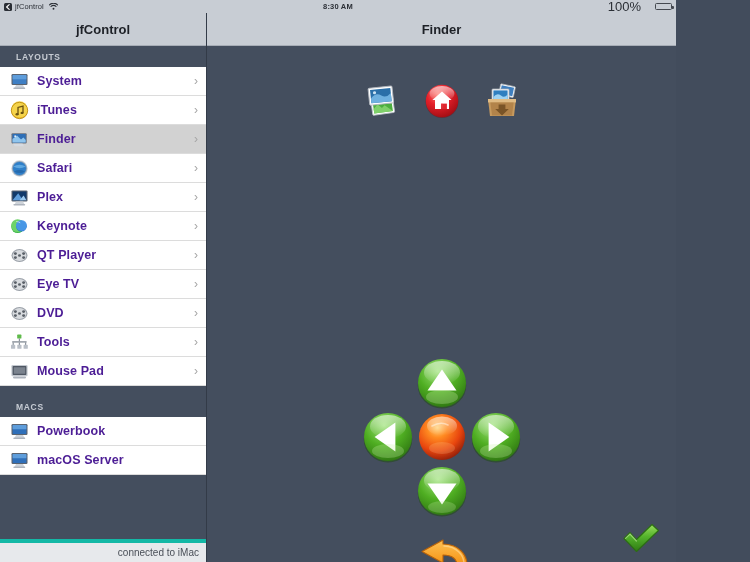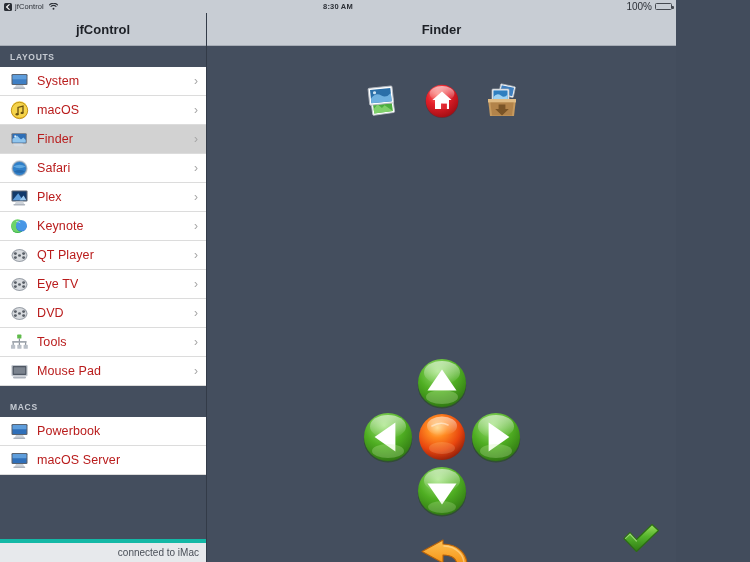--- a/index.html
+++ b/index.html
@@ -26,21 +26,21 @@
   }
   .sb-backbox svg { display: block; }
   .sb-appname { font-size: 7.5px; letter-spacing: 0.1px; }
   .sb-wifi { margin-left: 2px; display: flex; align-items: flex-end; }
   .sb-center {
     position: absolute; left: 0; right: 0; text-align: center;
     font-size: 7.5px; font-weight: bold; letter-spacing: 0.2px;
   }
   .sb-right {
     margin-left: auto; padding-right: 4px;
-    display: flex; align-items: center; gap: 3px; font-size: 10px;
+    display: flex; align-items: center; gap: 14px; font-size: 13px;
   }
   .batt { width: 17px; height: 7.5px; border: 1px solid #44484f; border-radius: 1.5px; padding: 1px; position: relative; }
   .batt-fill { height: 100%; background: #31353c; border-radius: 0.5px; }
   .batt-nub { position: absolute; right: -2.5px; top: 2px; width: 1.5px; height: 3.5px; background: #44484f; border-radius: 0 1px 1px 0; }
 
   
   .body { flex: 1; display: flex; min-height: 0; }
 
   
   .sidebar {
@@ -54,37 +54,37 @@
     height: 33px; flex: 0 0 33px;
     background: #c8cdd4;
     border-bottom: 1px solid #a7adb6;
     display: flex; align-items: center; justify-content: center;
     font-size: 13px; font-weight: bold; color: #1d2026;
   }
   .side-scroll { flex: 1; overflow: hidden; display: flex; flex-direction: column; }
   .sec-header {
     height: 21px; flex: 0 0 21px;
     display: flex; align-items: center;
-    padding-left: 10px;
+    padding-left: 16px;
     font-size: 8.5px; font-weight: bold; letter-spacing: 0.7px;
     color: #c6cbd3;
     background: #444e5e;
   }
   .rows { background: #fff; }
   .row {
     height: 29px; display: flex; align-items: center;
     padding: 0 8px 0 9px;
     background: #fff;
     border-bottom: 1px solid #dcdcdc;
     position: relative;
   }
   .row.selected { background: #d2d2d2; }
   .row .ic { width: 21px; flex: 0 0 21px; height: 21px; display: flex; align-items: center; justify-content: center; }
   .row .lbl {
-    margin-left: 7px; font-size: 12.5px; color: #b91c1c; font-weight: 400;
+    margin-left: 7px; font-size: 12.5px; color: #4c1d95; font-weight: 700;
     letter-spacing: 0.1px; white-space: nowrap; overflow: hidden;
   }
   .row .chev { margin-left: auto; color: #a6a6a6; font-size: 12px; line-height: 1; font-weight: 500; }
   .row .check { margin-left: auto; color: #2b2f36; font-size: 12px; line-height: 1; }
   .gap { flex: 0 0 10px; background: #444e5e; }
   .side-footer {
     height: 23px; flex: 0 0 23px;
     background: #e7e9ec;
     border-top: 4px solid #14b8a6;
     display: flex; align-items: center; justify-content: flex-end;
@@ -178,21 +178,21 @@
             <span class="ic">
               <svg width="19" height="19" viewBox="0 0 19 19">
                 <circle cx="9.5" cy="9.5" r="8.2" fill="#e8b21a"></circle>
                 <circle cx="9.5" cy="8.4" r="8.2" fill="#f5d44b"></circle>
                 <circle cx="9.5" cy="9.5" r="8.2" fill="none" stroke="#b8860b" stroke-width="0.8"></circle>
                 <path d="M8 13.2 V6.4 l5 -1.3 v6.6" fill="none" stroke="#6b5210" stroke-width="1.3" stroke-linecap="round"></path>
                 <ellipse cx="7" cy="13.3" rx="1.5" ry="1.2" fill="#6b5210"></ellipse>
                 <ellipse cx="12" cy="11.9" rx="1.5" ry="1.2" fill="#6b5210"></ellipse>
               </svg>
             </span>
-            <span class="lbl">macOS</span>
+            <span class="lbl">iTunes</span>
             <span class="chev">›</span>
           </div>
 
           <div class="row selected">
             <span class="ic">
               <svg width="19" height="19" viewBox="0 0 19 19">
                 <rect x="1.5" y="3.2" width="15.2" height="10.4" rx="1.1" fill="#68707d"></rect>
                 <rect x="2.5" y="4.1" width="13.2" height="8.4" rx="0.6" fill="#2e6fb7"></rect>
                 <path d="M2.5 9 L7 5.6 L11 9.4 L13.4 7.6 L15.7 10.1 v2.4 h-13.2 z" fill="#8fc5ee"></path>
                 <circle cx="5.2" cy="6.3" r="1" fill="#ffffff" opacity="0.85"></circle>

